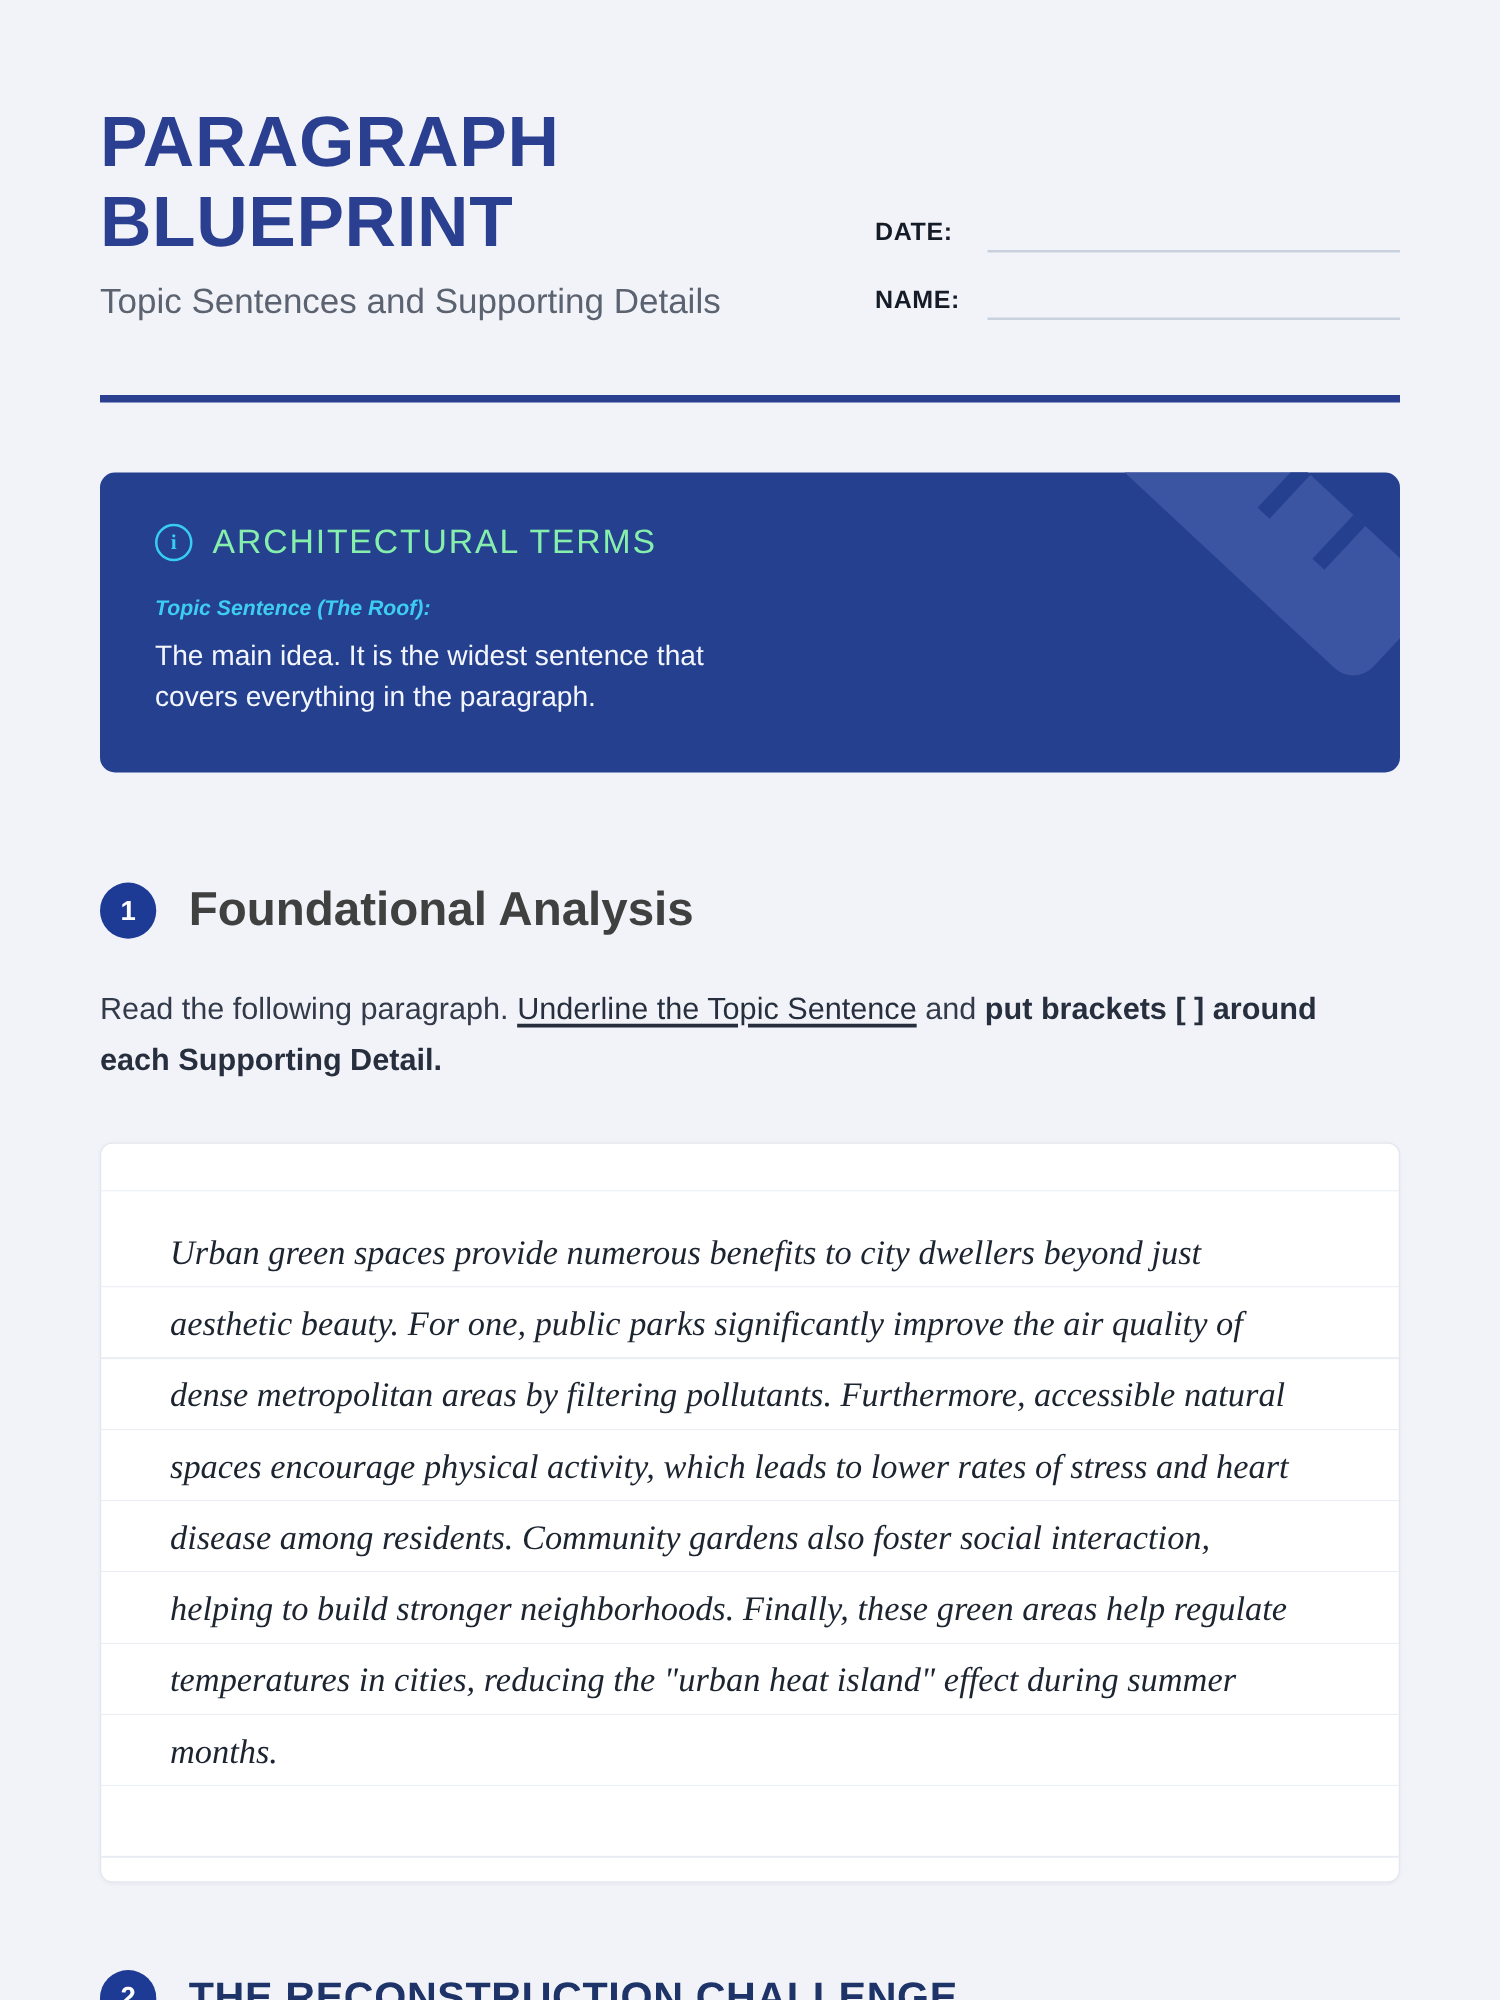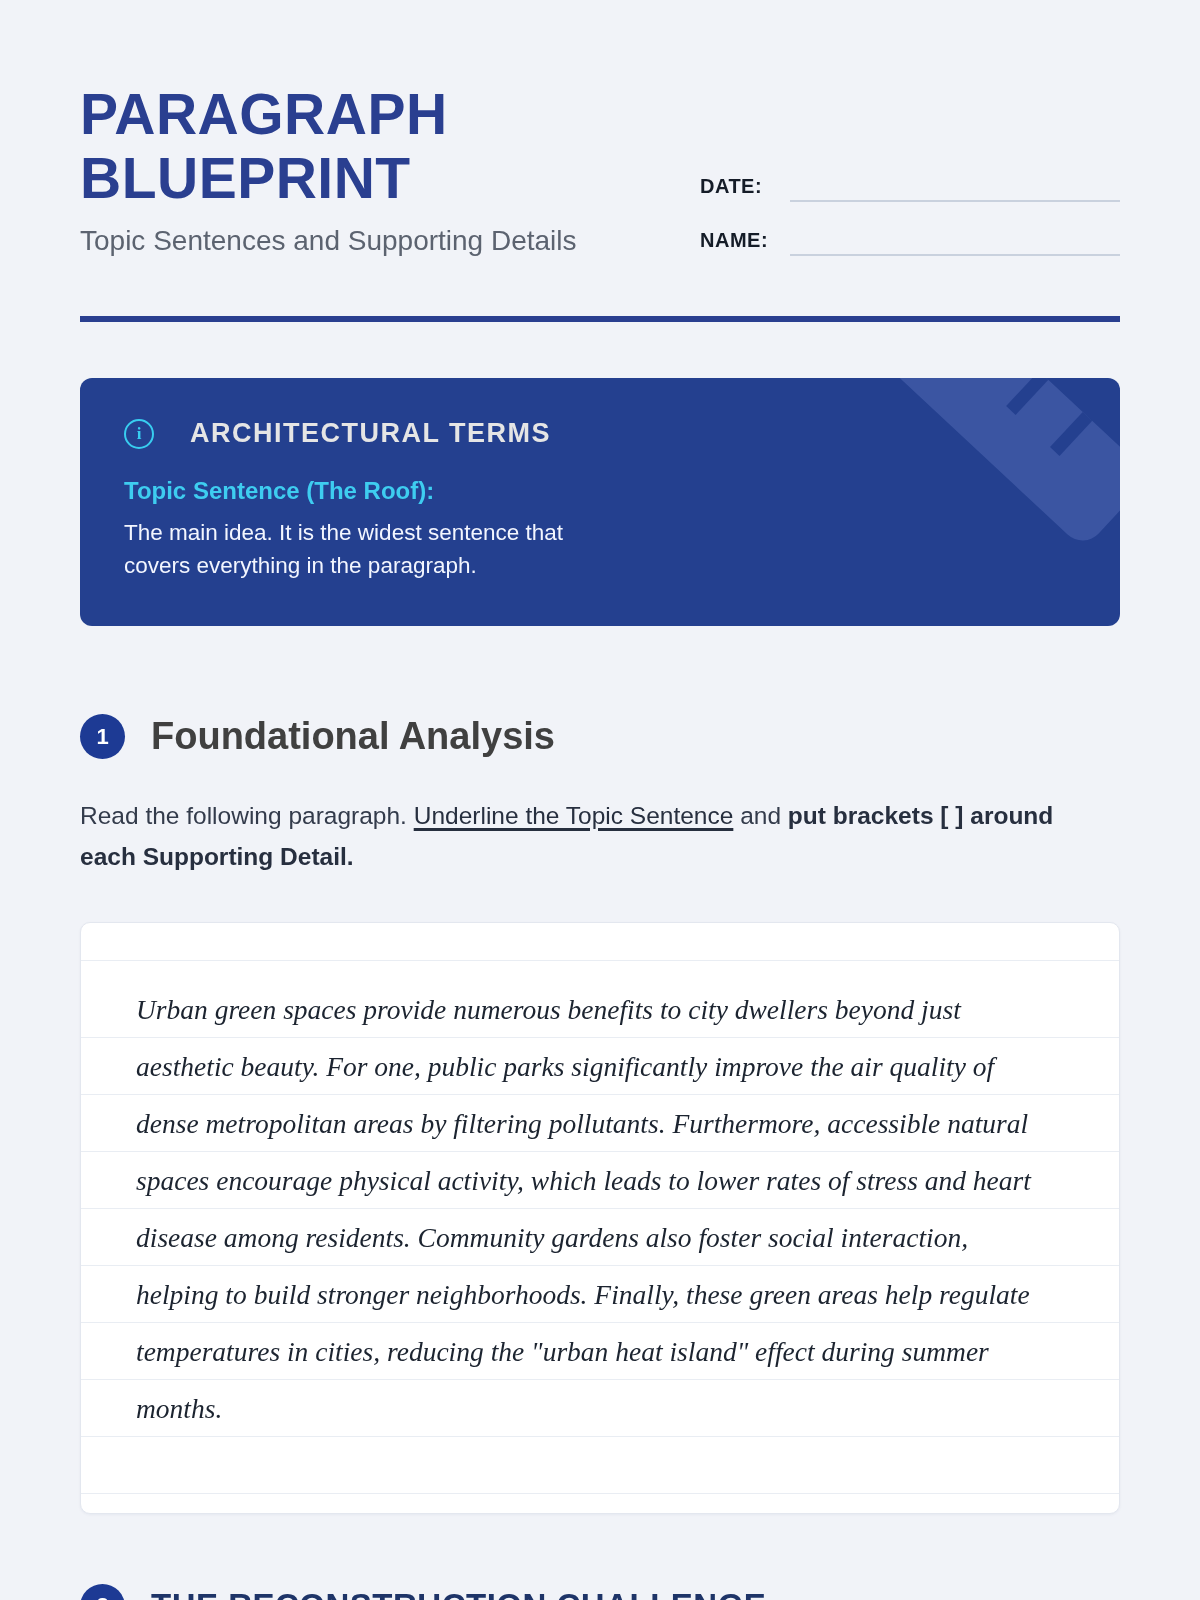--- a/index.html
+++ b/index.html
@@ -66,37 +66,37 @@
     border: 2.5px solid #38cdf0;
     border-radius: 50%;
     color: #38cdf0;
     display: flex; align-items: center; justify-content: center;
     font-size: 17px; font-weight: 700;
     font-family: "Liberation Serif", serif;
     flex-shrink: 0;
   }
   .terms-heading {
     font-size: 27px;
-    font-weight: 700;
-    color: #e5e5e5;
+    font-weight: 400;
+    color: #86efac;
     letter-spacing: 1.5px;
-    margin-left: 20px;
   }
   .terms-grid {
     display: grid;
     grid-template-columns: 1fr 1fr;
     column-gap: 56px;
     position: relative;
     z-index: 2;
   }
   .term-title {
-    font-size: 24px;
+    font-size: 17px;
     font-weight: 700;
     color: #3ecdf0;
     margin-bottom: 12px;
+    font-style: italic;
   }
   .term-desc {
     font-size: 22.5px;
     line-height: 1.45;
     color: #f3f6ff;
   }
   .watermark {
     position: absolute;
     top: -18px;
     right: -52px;

